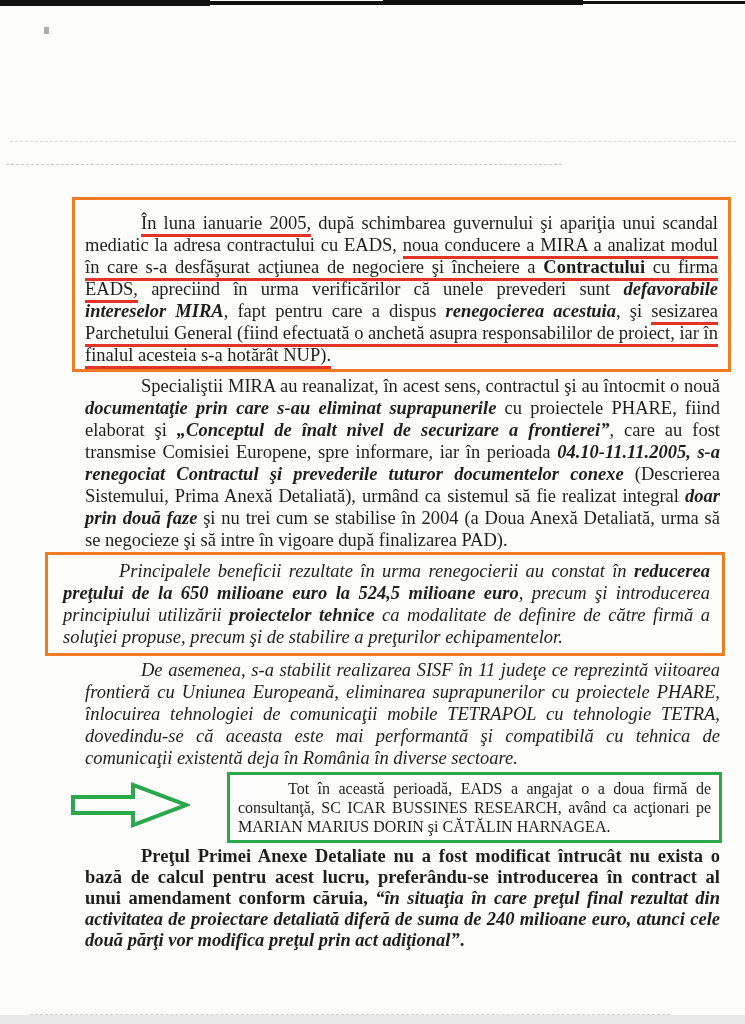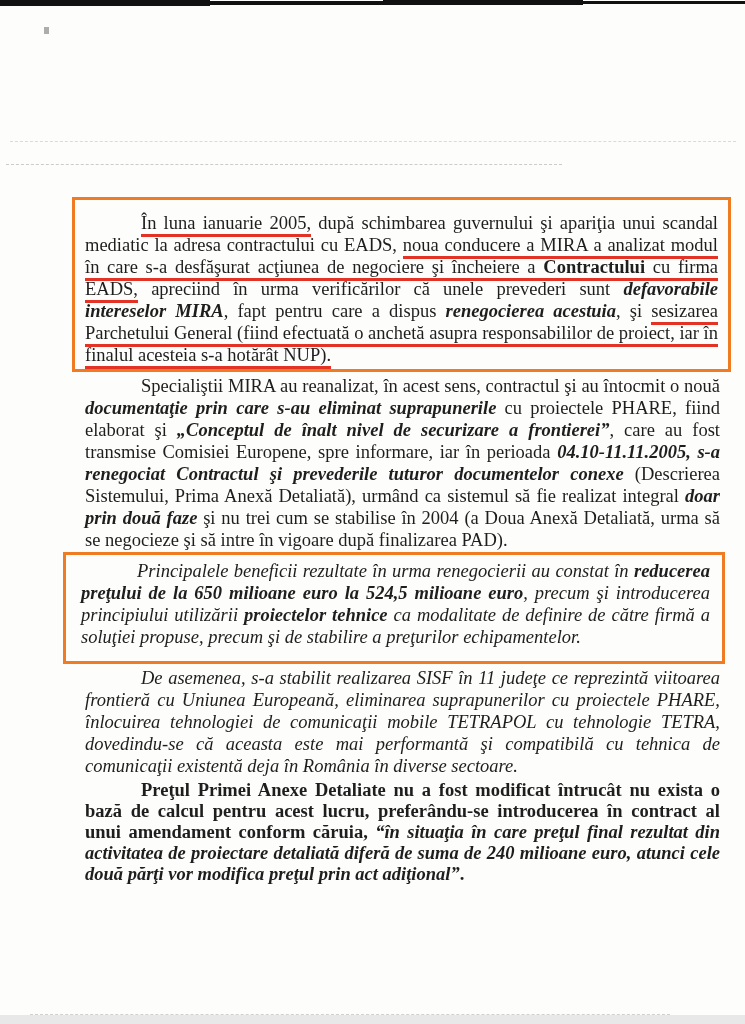--- a/index.html
+++ b/index.html
@@ -25,21 +25,21 @@
   .a3{left:30px;top:1014px;width:640px;opacity:.45;}
 
   .content{position:absolute;left:0;top:197px;width:745px;}
   .para{
     margin:8px 25px 0 85px;
     font-size:18.5px;line-height:22px;
     text-align:justify;text-indent:56px;
   }
   .obox{border:3px solid #ef7c23;background:transparent;}
   .obox1{margin:0 14px 0 72px;padding:12px 10px 3px 10px;}
-  .obox2{margin:1px 20px 0 63px;padding:5px 12px 13px 15px;}
+  .obox2{margin:1px 20px 0 45px;padding:5px 12px 5px 15px;}
   .obox .para{margin:0;}
   .it{font-style:italic;}
   .b{font-weight:bold;}
   .bi{font-weight:bold;font-style:italic;}
   .ru{border-bottom:3px solid #e23326;padding-bottom:1px;}
   .p-gap{margin-top:3px;}
   .green-row{position:relative;margin-top:3px;min-height:64px;}
   .arrow{position:absolute;left:70px;top:9px;}
   .gbox{
     margin:0 23px 0 227px;
@@ -80,19 +80,29 @@
     <div class="obox obox2">
       <p class="para it">
         <span>Principalele beneficii rezultate în urma renegocierii au constat în </span><span class="b">reducerea preţului de la 650 milioane euro la 524,5 milioane euro</span><span>, precum şi introducerea principiului utilizării </span><span class="b">proiectelor tehnice</span><span> ca modalitate de definire de către firmă a soluţiei propuse, precum şi de stabilire a preţurilor echipamentelor.</span>
       </p>
     </div>
 
     <p class="para it p-gap">
       <span>De asemenea, s-a stabilit realizarea SISF în 11 judeţe ce reprezintă viitoarea frontieră cu Uniunea Europeană, eliminarea suprapunerilor cu proiectele PHARE, înlocuirea tehnologiei de comunicaţii mobile TETRAPOL cu tehnologie TETRA, dovedindu-se că aceasta este mai performantă şi compatibilă cu tehnica de comunicaţii existentă deja în România în diverse sectoare.</span>
     </p>
 
+    <div class="green-row">
+      <svg class="arrow" width="120" height="48" viewBox="0 0 120 48">
+        <polygon points="3,16 63,16 63,4 116,24 63,44 63,32 3,32" fill="#fdfdfb" stroke="#2ba84c" stroke-width="4" stroke-linejoin="miter"></polygon>
+      </svg>
+      <div class="gbox">
+        <p class="para">
+          <span>Tot în această perioadă, EADS a angajat o a doua firmă de consultanţă, SC ICAR BUSSINES RESEARCH, având ca acţionari pe MARIAN MARIUS DORIN şi CĂTĂLIN HARNAGEA.</span>
+        </p>
+      </div>
+    </div>
 
     <p class="para p-last">
       <span>Preţul Primei Anexe Detaliate nu a fost modificat întrucât nu exista o bază de calcul pentru acest lucru, preferându-se introducerea în contract al unui amendament conform căruia, </span><span class="it">“în situaţia în care preţul final rezultat din activitatea de proiectare detaliată diferă de suma de 240 milioane euro, atunci cele două părţi vor modifica preţul prin act adiţional”</span><span>.</span>
     </p>
 
   </div>
 </div>
 
 </body></html>

